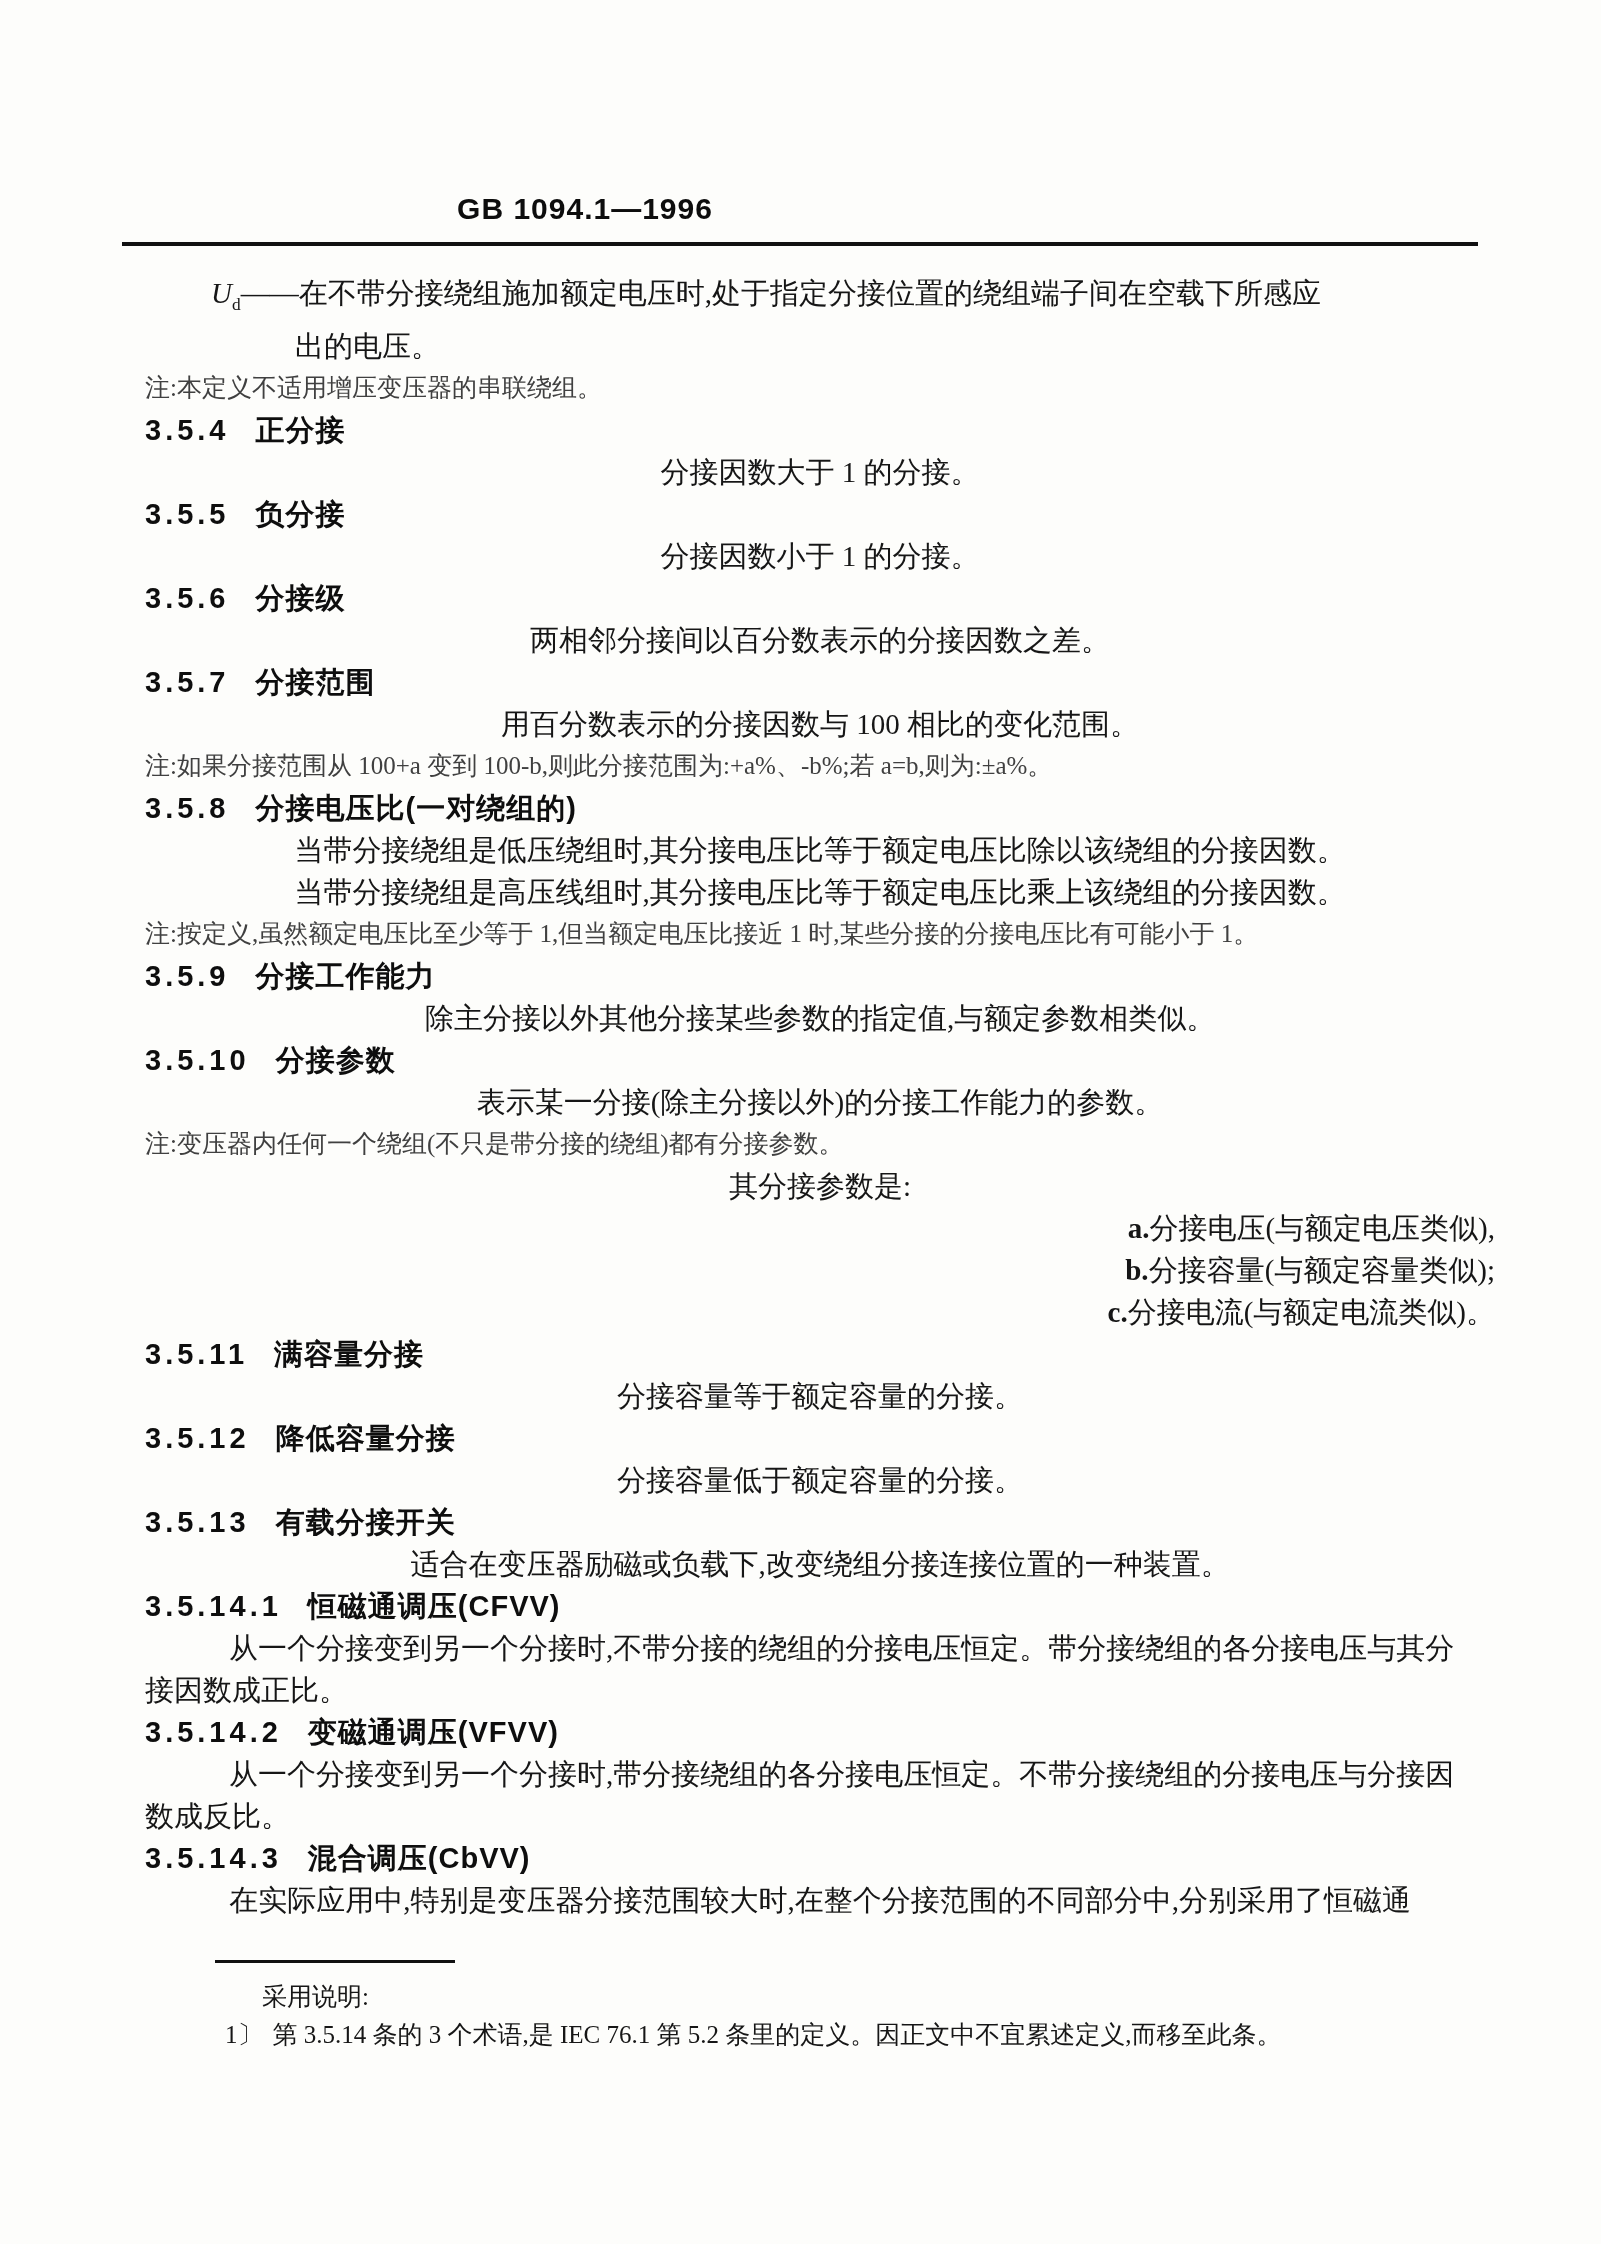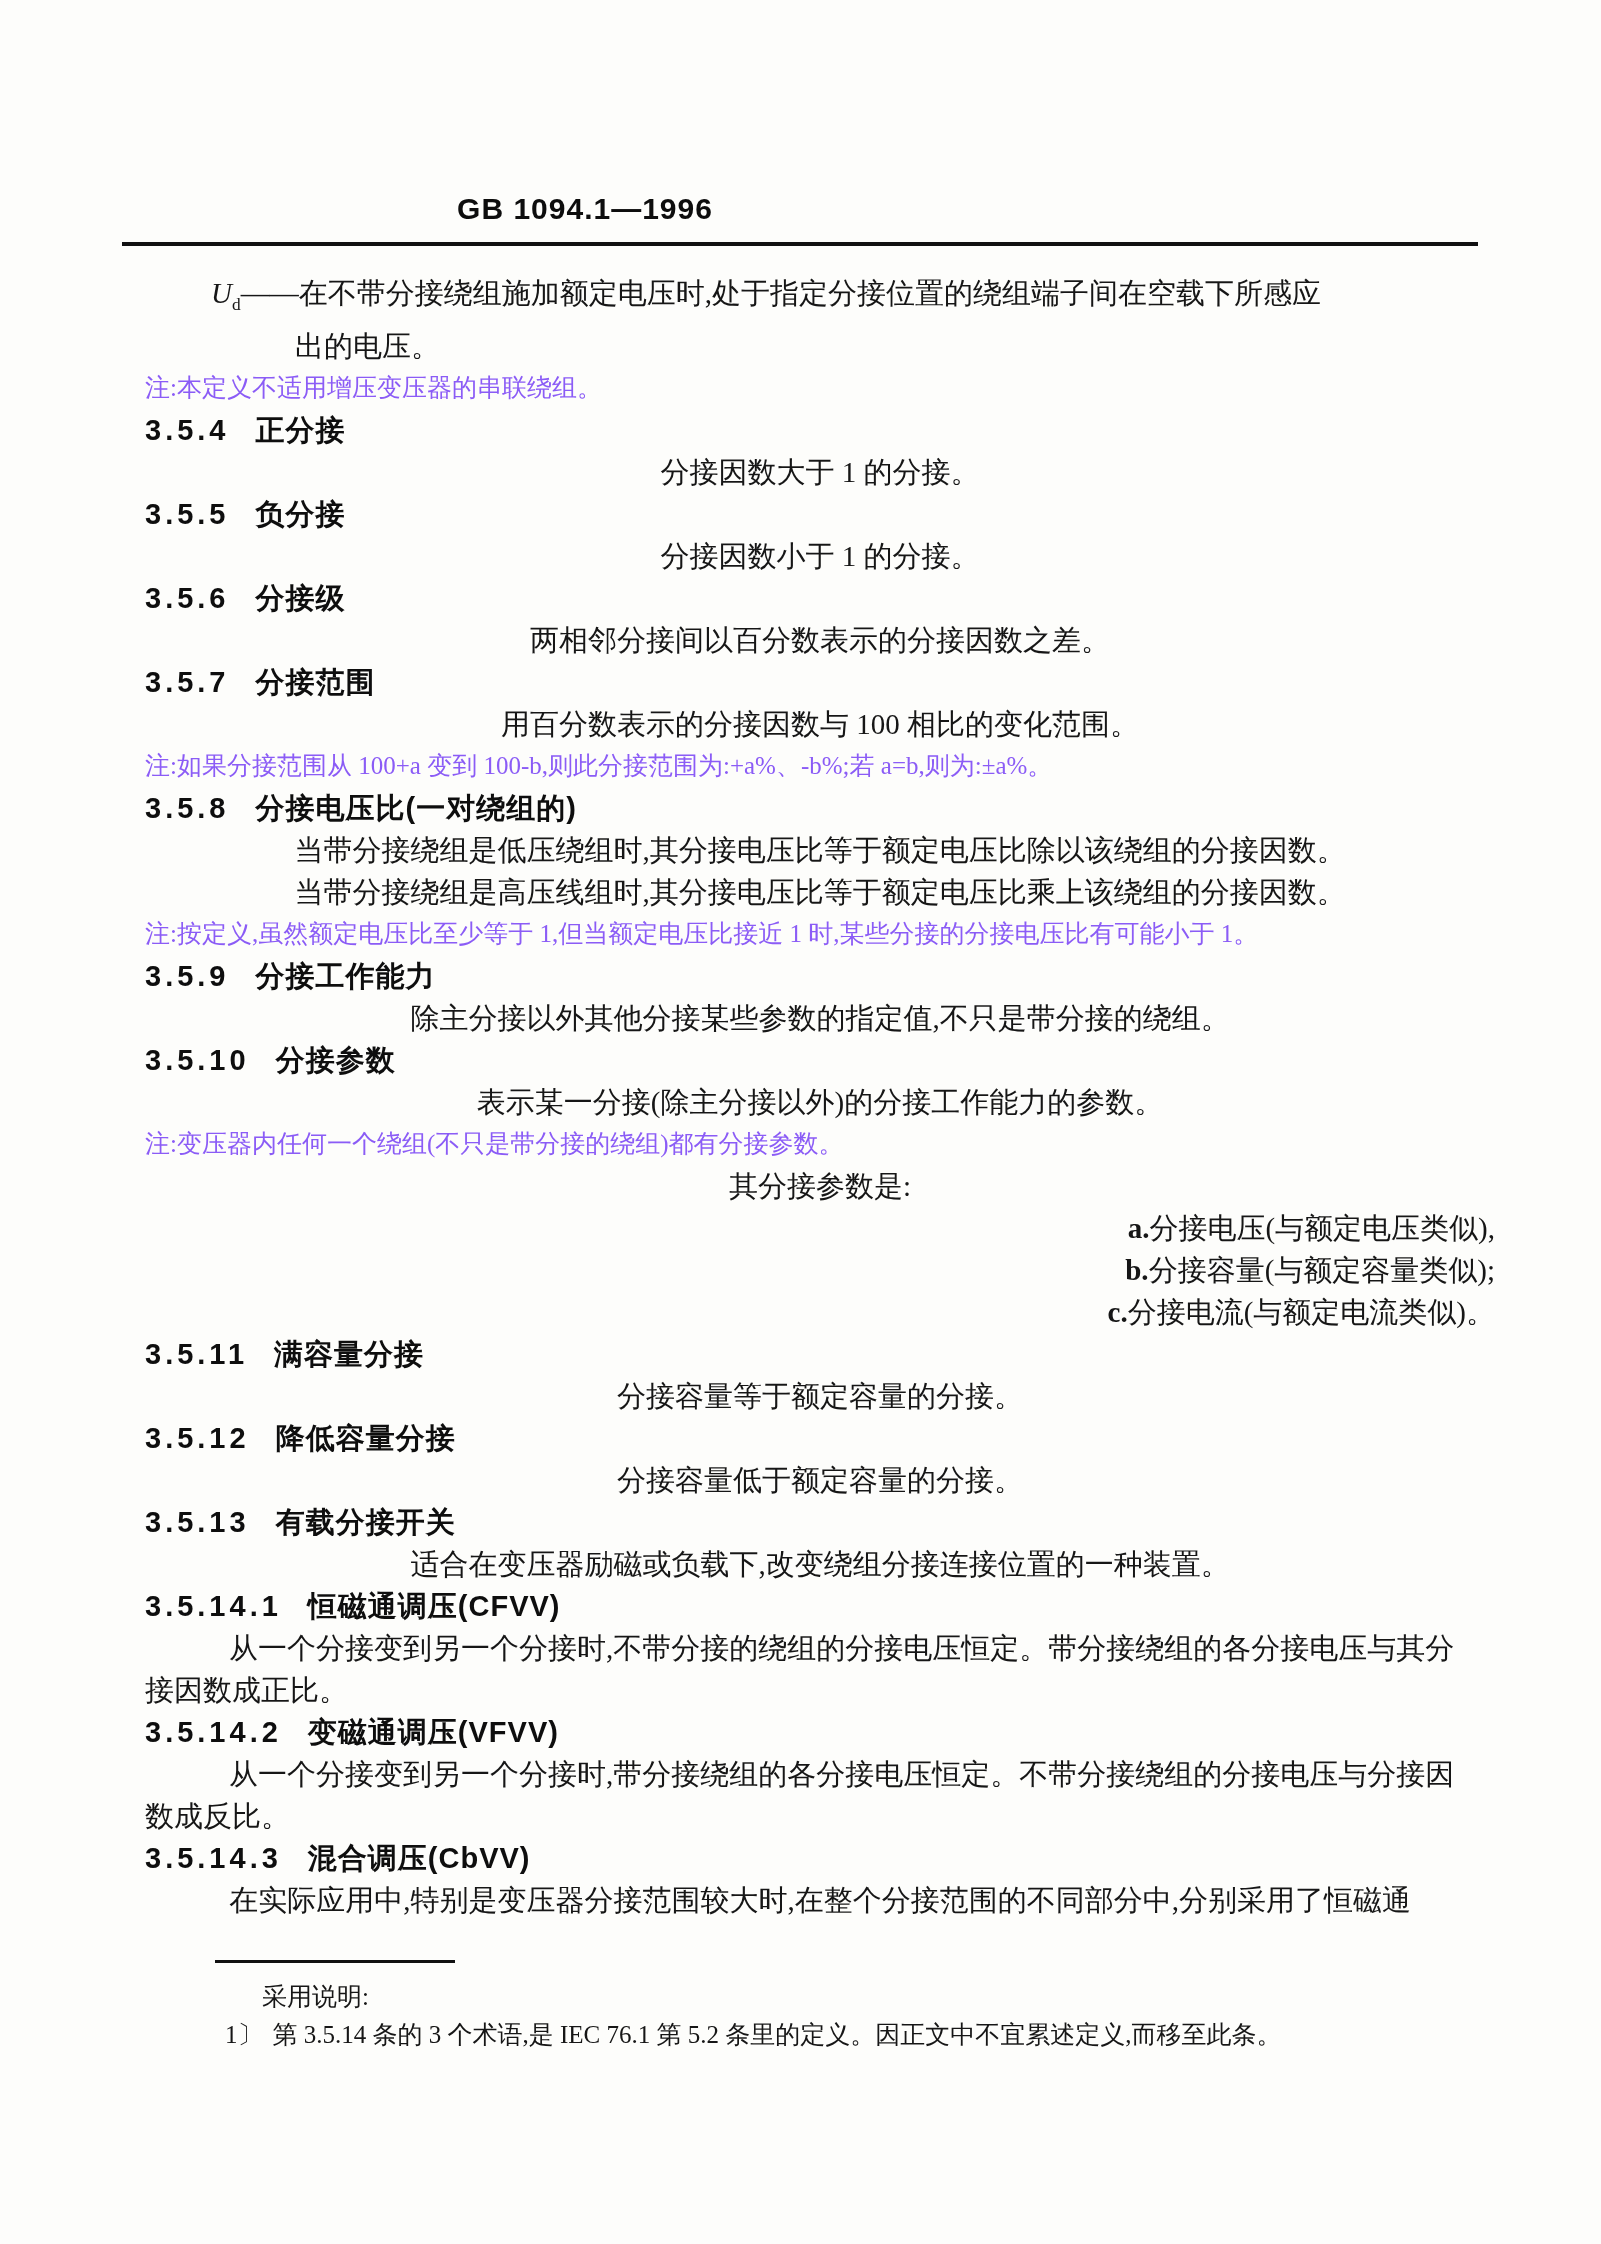--- a/index.html
+++ b/index.html
@@ -31,21 +31,21 @@
   .heading{
     font-family:"Liberation Sans", sans-serif;
     font-weight:bold;font-size:29px;color:#0e0e0e;
   }
   .sec-num{letter-spacing:4px;margin-right:26px;}
   .sec-title{letter-spacing:1px;}
   .fn-ref{font-size:0.55em;vertical-align:super;letter-spacing:0;}
   .body-line{margin-left:70px;text-align:center;}
   .body-para{margin-left:-14px;}
   .body-para .first-seg{margin-left:84px;}
-  .note{margin-left:40px;font-size:25px !important;color:#8b5cf6;}
+  .note{margin-left:40px;font-size:25px !important;color:#404040;}
   .ud-para .ud-line1{margin-left:66px;}
   .ud-para .ud-line2{margin-left:150px;}
   .ud-sym{font-style:italic;font-family:"Liberation Serif",serif;}
   sub{font-size:0.6em;}
   .list-item{margin-left:77px;text-align:right;}
   .li-marker{display:inline-block;width:88px;font-weight:bold;}
   
   .fn-rule{position:absolute;top:1960px;left:215px;width:240px;height:3px;background:#111;}
   .fn-heading{position:absolute;top:1980px;left:262px;font-size:25px;margin:0;}
   .fn-line{position:absolute;top:2018px;left:225px;font-size:25px;margin:0;white-space:nowrap;}
@@ -75,21 +75,21 @@
   <p class="heading"><span class="sec-num">3.5.7</span><span class="sec-title">分接范围</span></p>
   <p class="body-line">用百分数表示的分接因数与 100 相比的变化范围。</p>
   <p class="note">注:如果分接范围从 100+a 变到 100-b,则此分接范围为:+a%、-b%;若 a=b,则为:±a%。</p>
 
   <p class="heading"><span class="sec-num">3.5.8</span><span class="sec-title">分接电压比(一对绕组的)</span></p>
   <p class="body-line">当带分接绕组是低压绕组时,其分接电压比等于额定电压比除以该绕组的分接因数。</p>
   <p class="body-line">当带分接绕组是高压线组时,其分接电压比等于额定电压比乘上该绕组的分接因数。</p>
   <p class="note">注:按定义,虽然额定电压比至少等于 1,但当额定电压比接近 1 时,某些分接的分接电压比有可能小于 1。</p>
 
   <p class="heading"><span class="sec-num">3.5.9</span><span class="sec-title">分接工作能力</span></p>
-  <p class="body-line">除主分接以外其他分接某些参数的指定值,不只是带分接的绕组。</p>
+  <p class="body-line">除主分接以外其他分接某些参数的指定值,与额定参数相类似。</p>
 
   <p class="heading"><span class="sec-num">3.5.10</span><span class="sec-title">分接参数</span></p>
   <p class="body-line">表示某一分接(除主分接以外)的分接工作能力的参数。</p>
   <p class="note">注:变压器内任何一个绕组(不只是带分接的绕组)都有分接参数。</p>
   <p class="body-line">其分接参数是:</p>
   <p class="list-item"><span class="li-marker">a.</span><span>分接电压(与额定电压类似),</span></p>
   <p class="list-item"><span class="li-marker">b.</span><span>分接容量(与额定容量类似);</span></p>
   <p class="list-item"><span class="li-marker">c.</span><span>分接电流(与额定电流类似)。</span></p>
 
   <p class="heading"><span class="sec-num">3.5.11</span><span class="sec-title">满容量分接</span></p>

